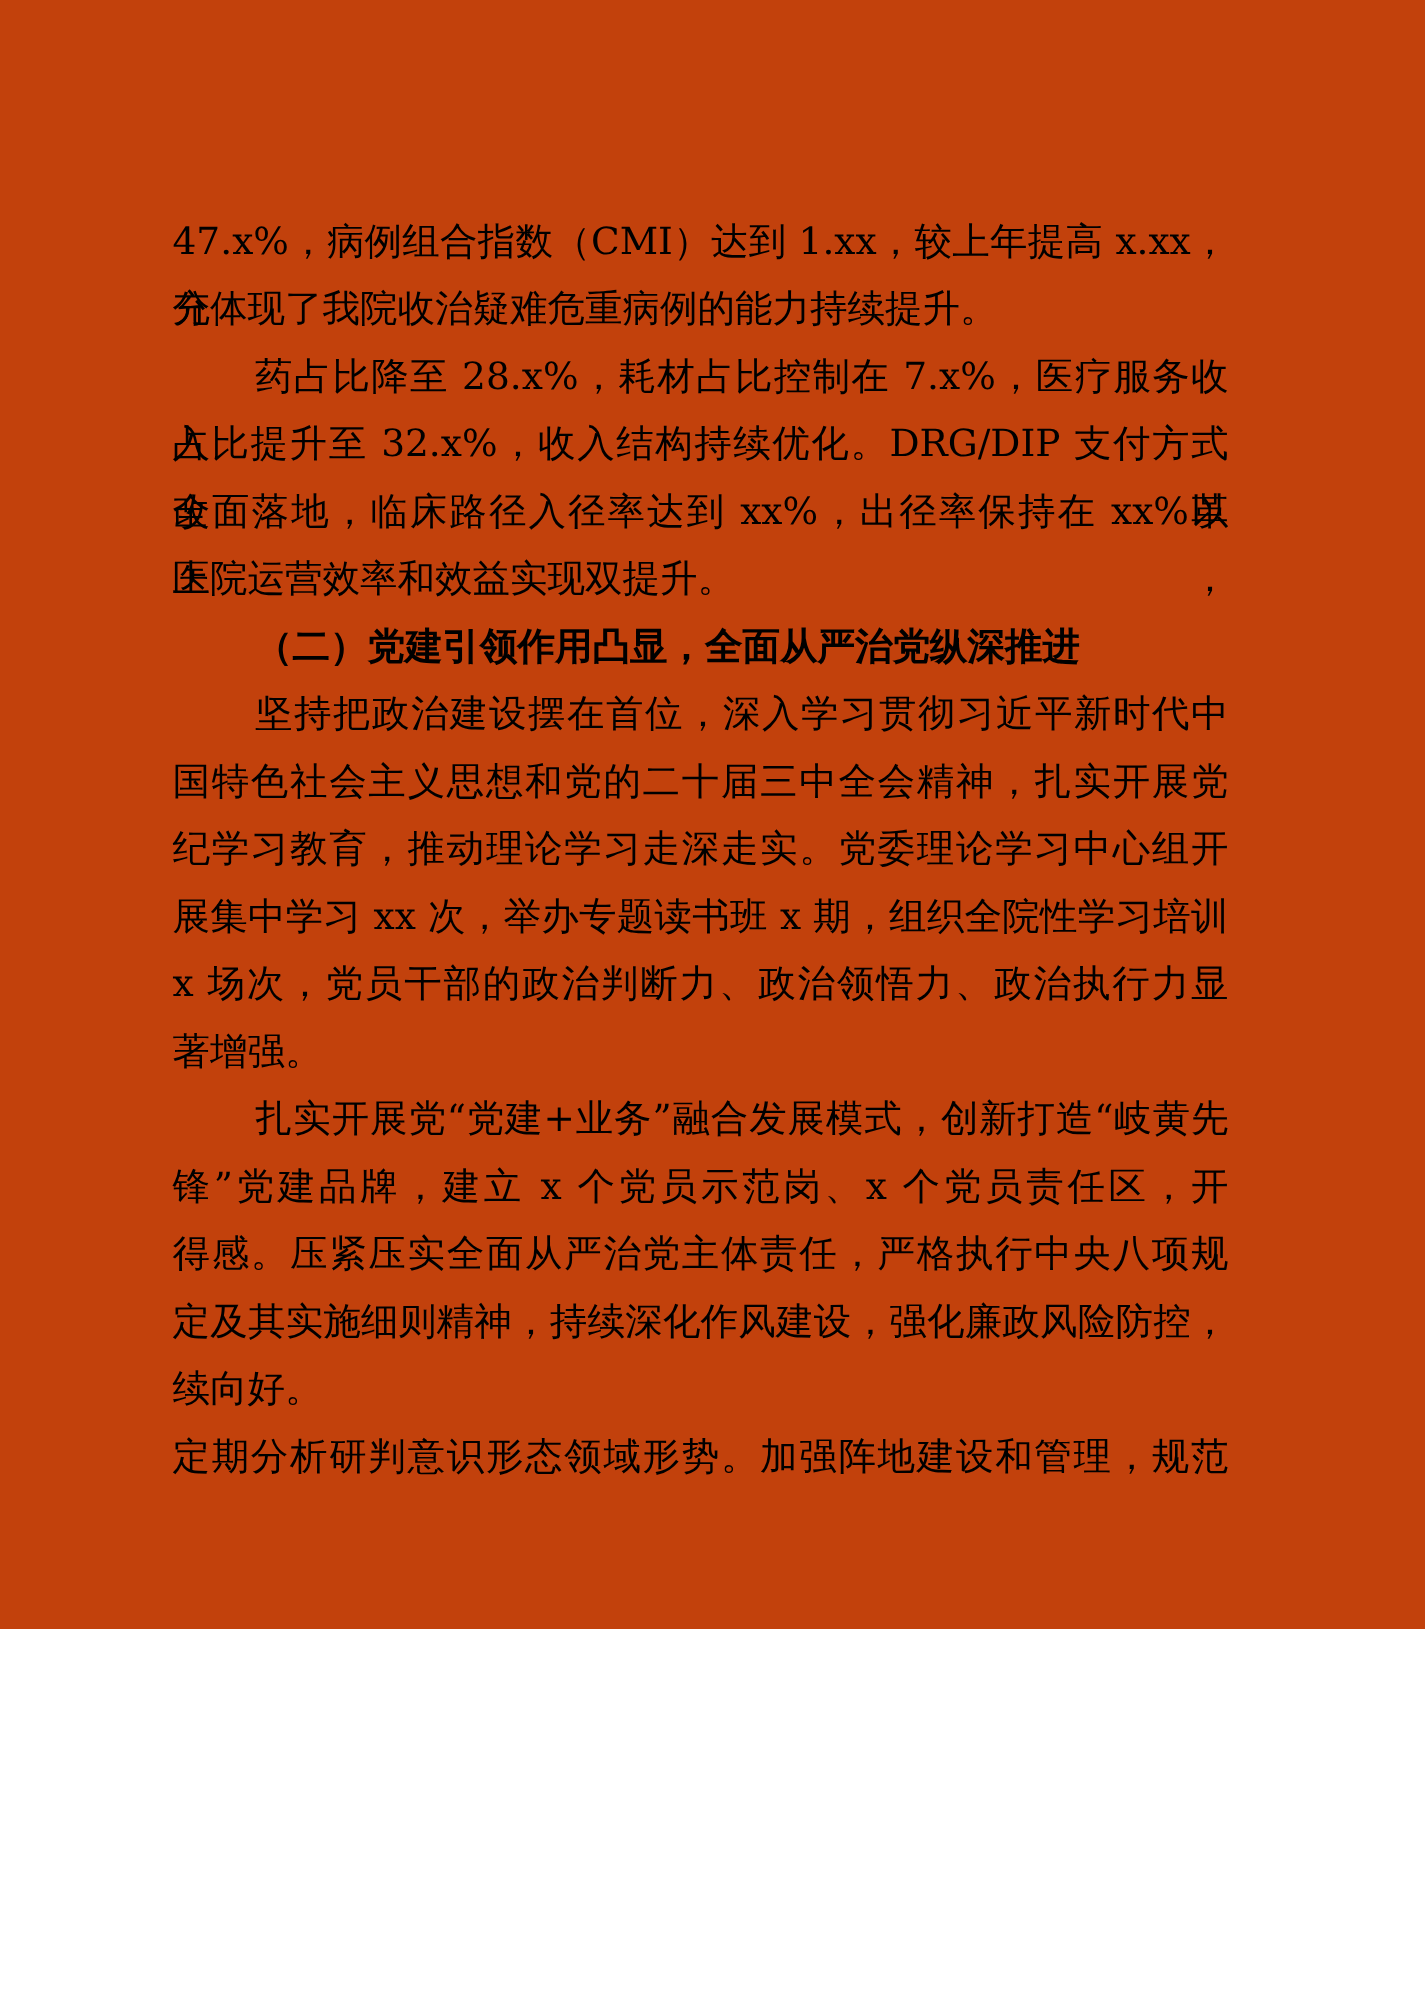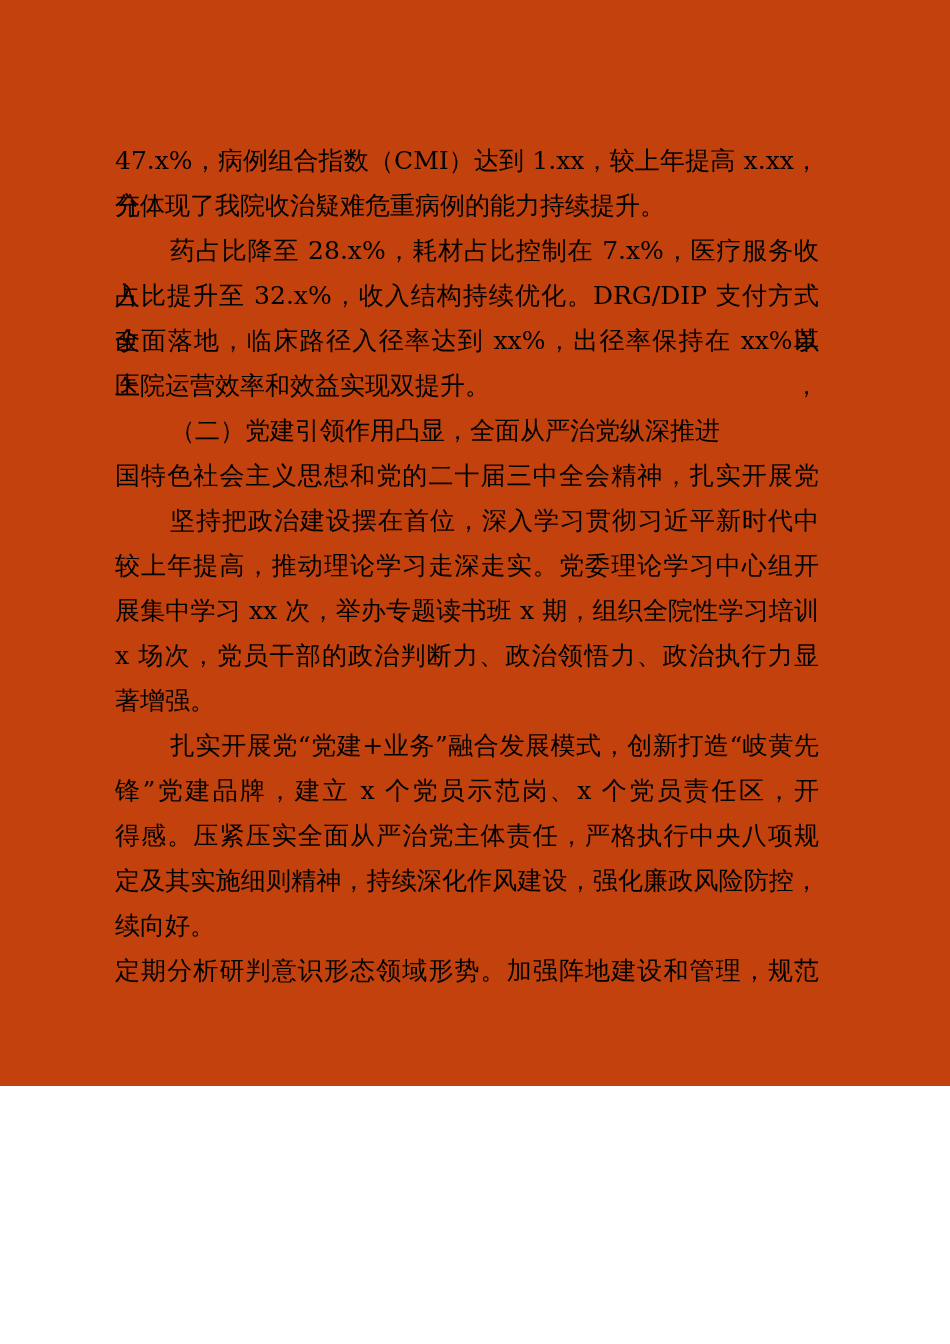--- a/index.html
+++ b/index.html
@@ -30,38 +30,38 @@
     text-align: left;
   }
   .line.j {
     text-align: justify;
     text-align-last: justify;
   }
   .line.indent {
     text-indent: 55px;
   }
   .line.bold {
-    font-weight: normal;
+    font-weight: bold;
   }
 </style>
 </head>
 <body>
 
 <div class="page">
   <div class="doc" id="doc-lines">
       <div class="line j">47.x%，病例组合指数（CMI）达到 1.xx，较上年提高 x.xx，充</div>
       <div class="line">分体现了我院收治疑难危重病例的能力持续提升。</div>
       <div class="line j indent">药占比降至 28.x%，耗材占比控制在 7.x%，医疗服务收入</div>
       <div class="line j">占比提升至 32.x%，收入结构持续优化。DRG/DIP 支付方式改革</div>
       <div class="line j">全面落地，临床路径入径率达到 xx%，出径率保持在 xx%以上，</div>
       <div class="line">医院运营效率和效益实现双提升。</div>
       <div class="line indent bold">（二）党建引领作用凸显，全面从严治党纵深推进</div>
+      <div class="line j indent">坚持把政治建设摆在首位，深入学习贯彻习近平新时代中</div>
       <div class="line j">国特色社会主义思想和党的二十届三中全会精神，扎实开展党</div>
-      <div class="line j indent">坚持把政治建设摆在首位，深入学习贯彻习近平新时代中</div>
-      <div class="line j">较上年提高，推动理论学习走深走实。党委理论学习中心组开</div>
+      <div class="line j">纪学习教育，推动理论学习走深走实。党委理论学习中心组开</div>
       <div class="line j">展集中学习 xx 次，举办专题读书班 x 期，组织全院性学习培训</div>
       <div class="line j">x 场次，党员干部的政治判断力、政治领悟力、政治执行力显</div>
       <div class="line">著增强。</div>
       <div class="line j indent">扎实开展党“党建+业务”融合发展模式，创新打造“岐黄先</div>
       <div class="line j">锋”党建品牌，建立 x 个党员示范岗、x 个党员责任区，开</div>
       <div class="line j">得感。压紧压实全面从严治党主体责任，严格执行中央八项规</div>
       <div class="line j">定及其实施细则精神，持续深化作风建设，强化廉政风险防控，</div>
       <div class="line">续向好。</div>
       <div class="line j">定期分析研判意识形态领域形势。加强阵地建设和管理，规范</div>
     </div>

